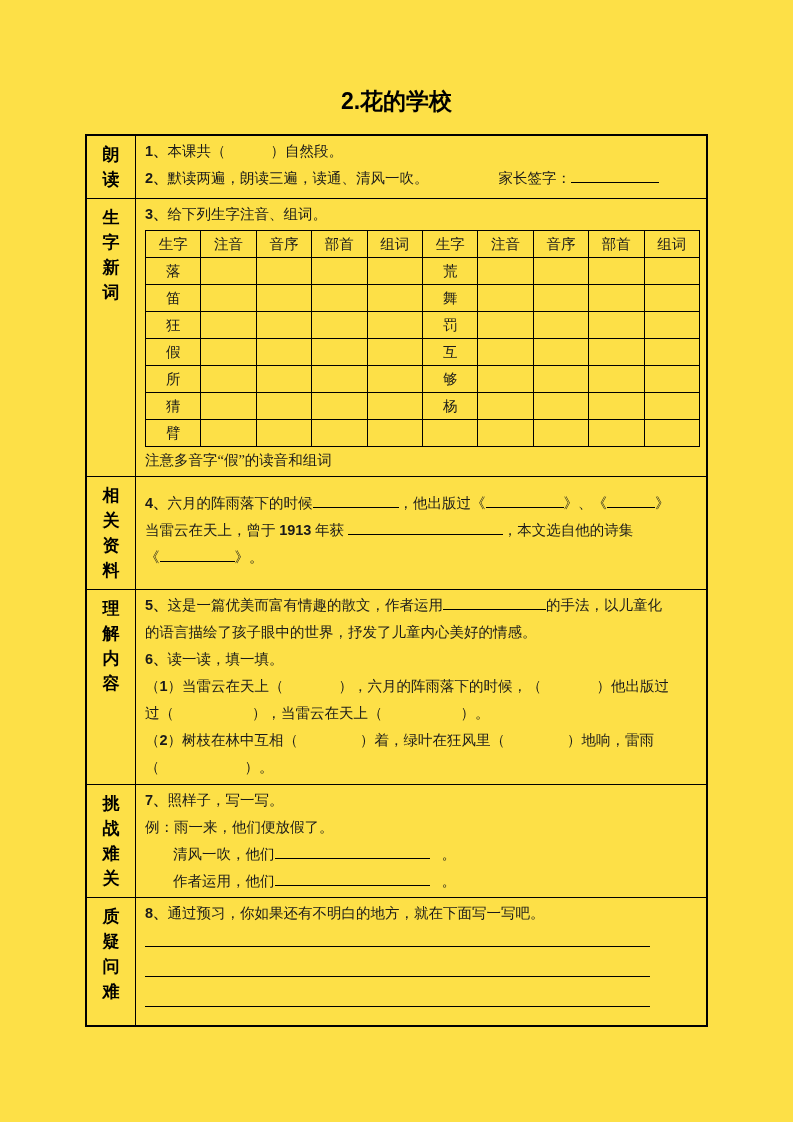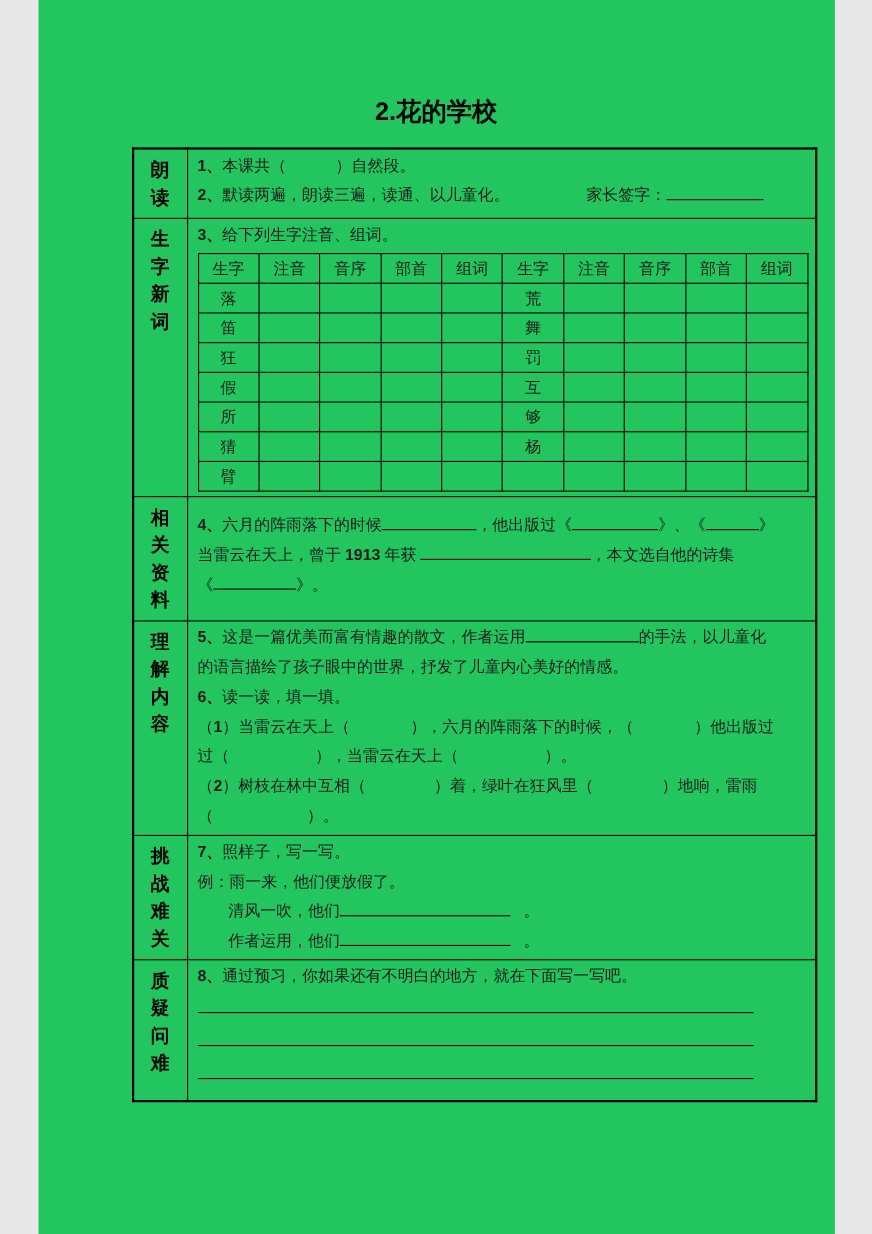--- a/index.html
+++ b/index.html
@@ -1,17 +1,17 @@
 <!DOCTYPE html>
 <html><head>
 <meta charset="utf-8">
 <style>
   html,body{margin:0;padding:0;background:#e8e8e8;}
   .page{
-    width:724px;height:1122px;background:#22c55e;box-sizing:border-box;
+    width:793px;height:1122px;background:#fde047;box-sizing:border-box;
     padding-top:86px;margin:0 auto;position:relative;
     font-family:"Liberation Serif","DejaVu Serif",serif;color:#1a1a1a;
   }
   .title{
     text-align:center;font-size:23px;font-weight:700;margin:0 0 17px 0;
     font-family:"Liberation Sans","DejaVu Sans",sans-serif;color:#000;
   }
   table.main{
     border-collapse:collapse;margin-left:85px;width:623px;table-layout:fixed;
     border:2px solid #000;
@@ -50,21 +50,21 @@
   <table class="main">
     <tbody id="worksheet-body">
         <tr class="sec-read-aloud">
           <td class="label">
             <div>朗</div>
             <div>读</div>
           </td>
           <td class="content">
             <div class="lines">
               <div class="line"><span class="num">1、</span><span>本课共（</span><span class="gap" style="width: 45px;"></span><span>）自然段。</span></div>
-              <div class="line"><span class="num">2、</span><span>默读两遍，朗读三遍，读通、以儿童化。</span><span class="gap" style="width: 70px;"></span><span>家长签字：</span><span class="blank" style="width: 88px;"></span></div>
+              <div class="line"><span class="num">2、</span><span>默读两遍，朗读三遍，读通、清风一吹。</span><span class="gap" style="width: 70px;"></span><span>家长签字：</span><span class="blank" style="width: 88px;"></span></div>
             </div>
           </td>
         </tr>
         <tr class="sec-new-words">
           <td class="label">
             <div>生</div>
             <div>字</div>
             <div>新</div>
             <div>词</div>
           </td>
@@ -167,20 +167,23 @@
                   <td></td>
                   <td></td>
                   <td></td>
                   <td></td>
                   <td></td>
                   <td></td>
                   <td></td>
                 </tr>
               </tbody>
             </table>
+            <div class="lines note">
+              <div class="line"><span>注意多音字“假”的读音和组词</span></div>
+            </div>
           </td>
         </tr>
         <tr class="sec-reference">
           <td class="label">
             <div>相</div>
             <div>关</div>
             <div>资</div>
             <div>料</div>
           </td>
           <td class="content">

